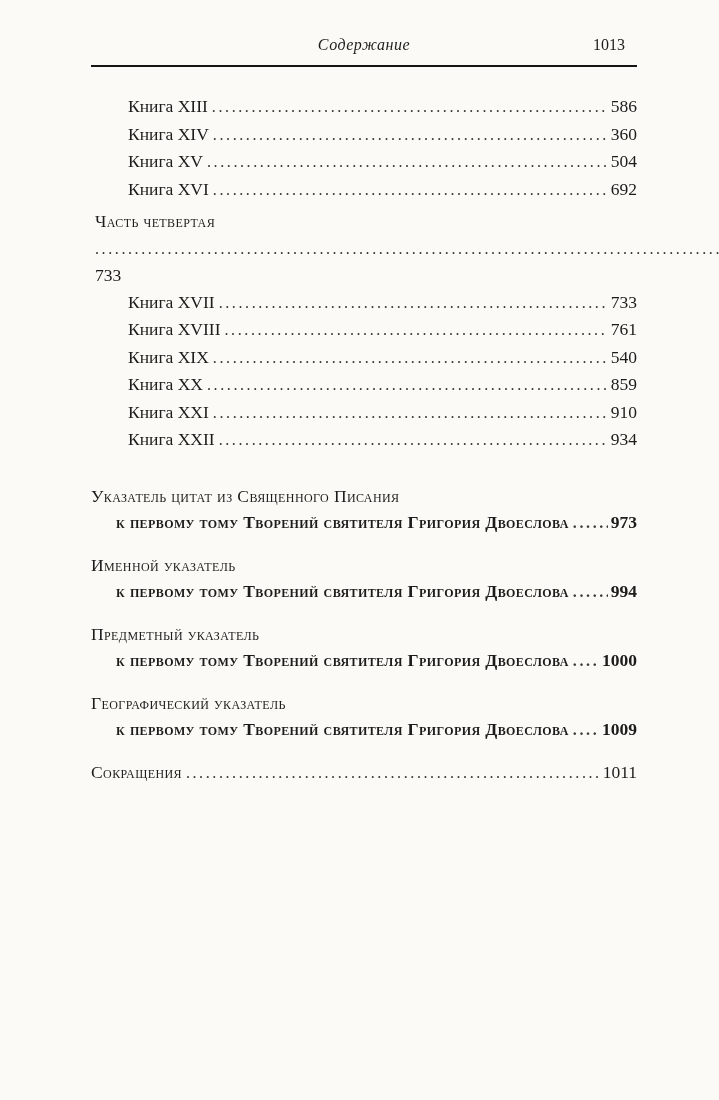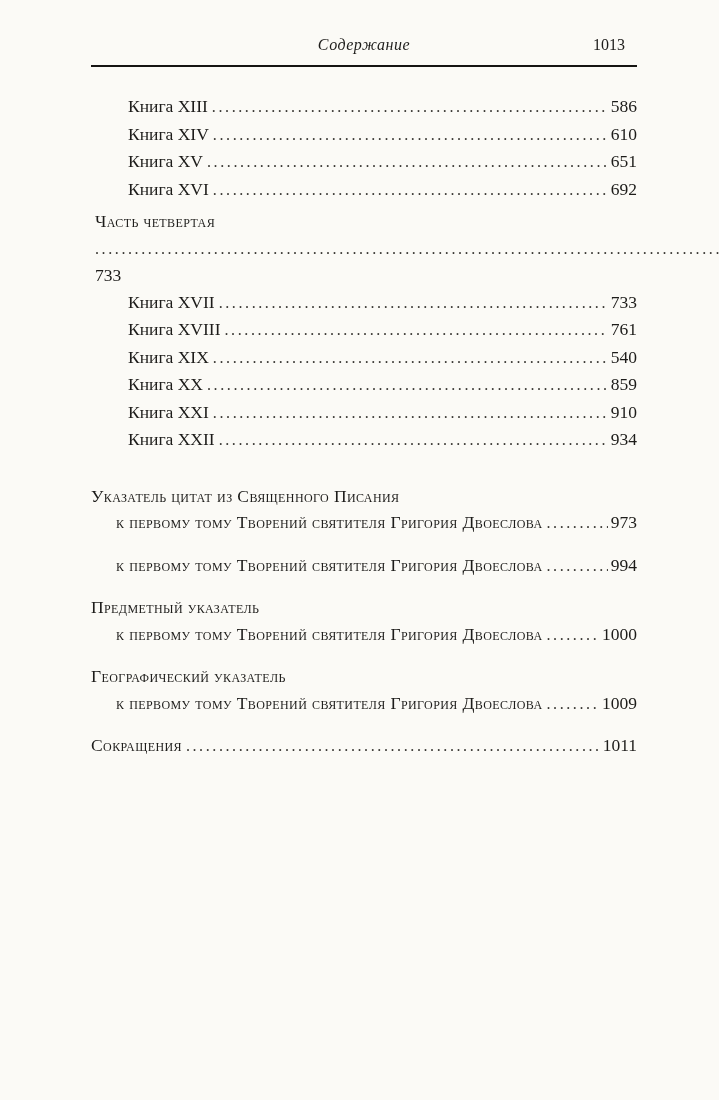--- a/index.html
+++ b/index.html
@@ -37,21 +37,21 @@
   }
   
   .toc { margin-top: 26px; font-size: 17.5px; }
   .row {
     display: flex;
     align-items: baseline;
     line-height: 26.5px;
     white-space: nowrap;
   }
   .indent-book { padding-left: 37px; }
-  .indent-sub  { padding-left: 25px; }
+  .indent-sub  { padding-left: 25px; font-weight: bold; }
   .sc { font-variant: small-caps; letter-spacing: 0.4px; }
   .label { white-space: nowrap; }
   .leader {
     flex: 1 1 auto;
     overflow: hidden;
     margin: 0 3px 0 4px;
     min-width: 12px;
   }
   .leader::after {
     content: "......................................................................................................................................................................";
@@ -79,26 +79,26 @@
   <div class="toc">
 
     <div class="row indent-book">
       <span class="label">Книга XIII</span>
       <span class="leader"></span>
       <span class="pageno">586</span>
     </div>
     <div class="row indent-book">
       <span class="label">Книга XIV</span>
       <span class="leader"></span>
-      <span class="pageno">610</span>
+      <span class="pageno">360</span>
     </div>
     <div class="row indent-book">
       <span class="label">Книга XV</span>
       <span class="leader"></span>
-      <span class="pageno">651</span>
+      <span class="pageno">504</span>
     </div>
     <div class="row indent-book">
       <span class="label">Книга XVI</span>
       <span class="leader"></span>
       <span class="pageno">692</span>
     </div>
 
     <div class="row gap-group">
       <span class="label sc">Часть четвертая</span>
       <span class="leader"></span>
@@ -139,20 +139,21 @@
     <div class="gap-big">
       <div class="title-line sc">Указатель цитат из Священного Писания</div>
       <div class="row indent-sub">
         <span class="label sc">к первому тому Творений святителя Григория Двоеслова</span>
         <span class="leader"></span>
         <span class="pageno">973</span>
       </div>
     </div>
 
     <div class="gap-index">
+      <div class="title-line sc">Именной указатель</div>
       <div class="row indent-sub">
         <span class="label sc">к первому тому Творений святителя Григория Двоеслова</span>
         <span class="leader"></span>
         <span class="pageno">994</span>
       </div>
     </div>
 
     <div class="gap-index">
       <div class="title-line sc">Предметный указатель</div>
       <div class="row indent-sub">

